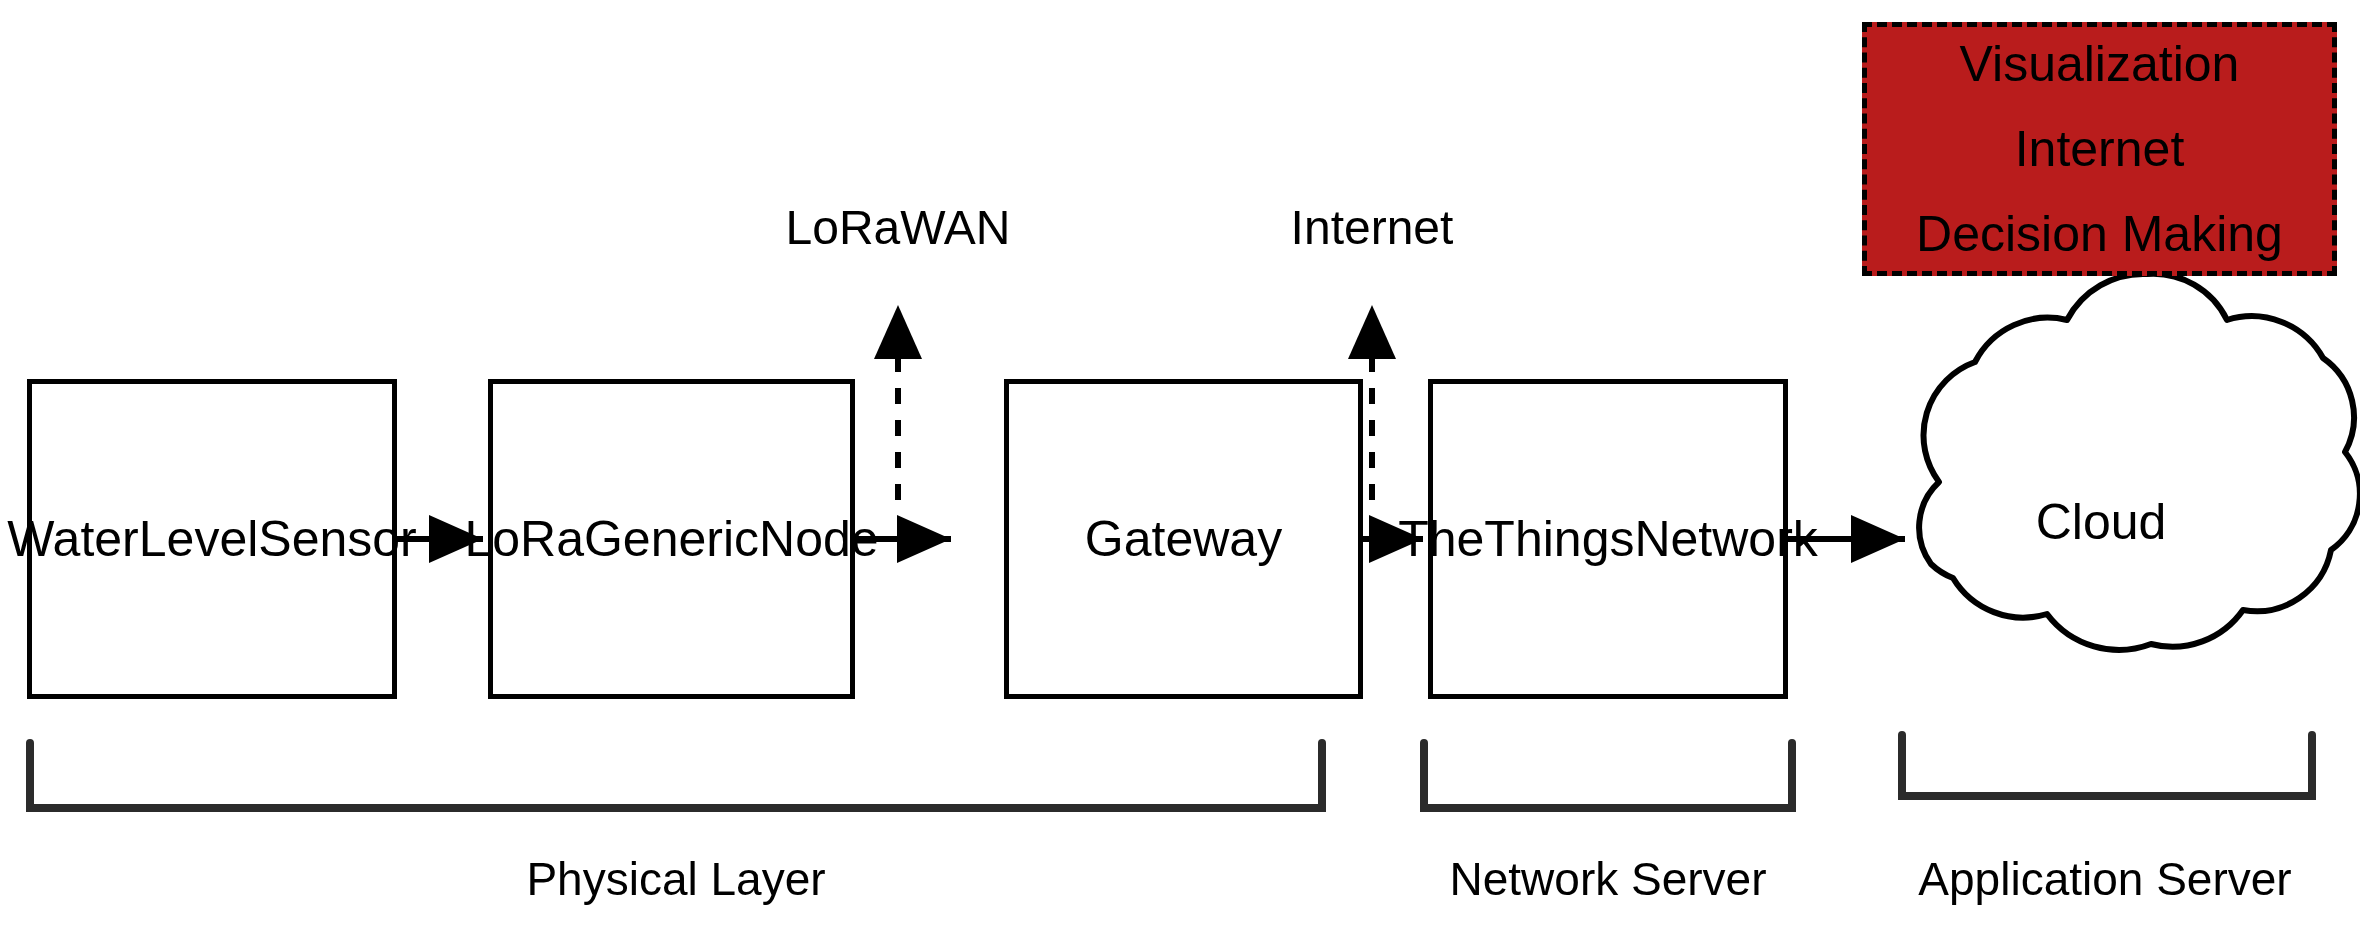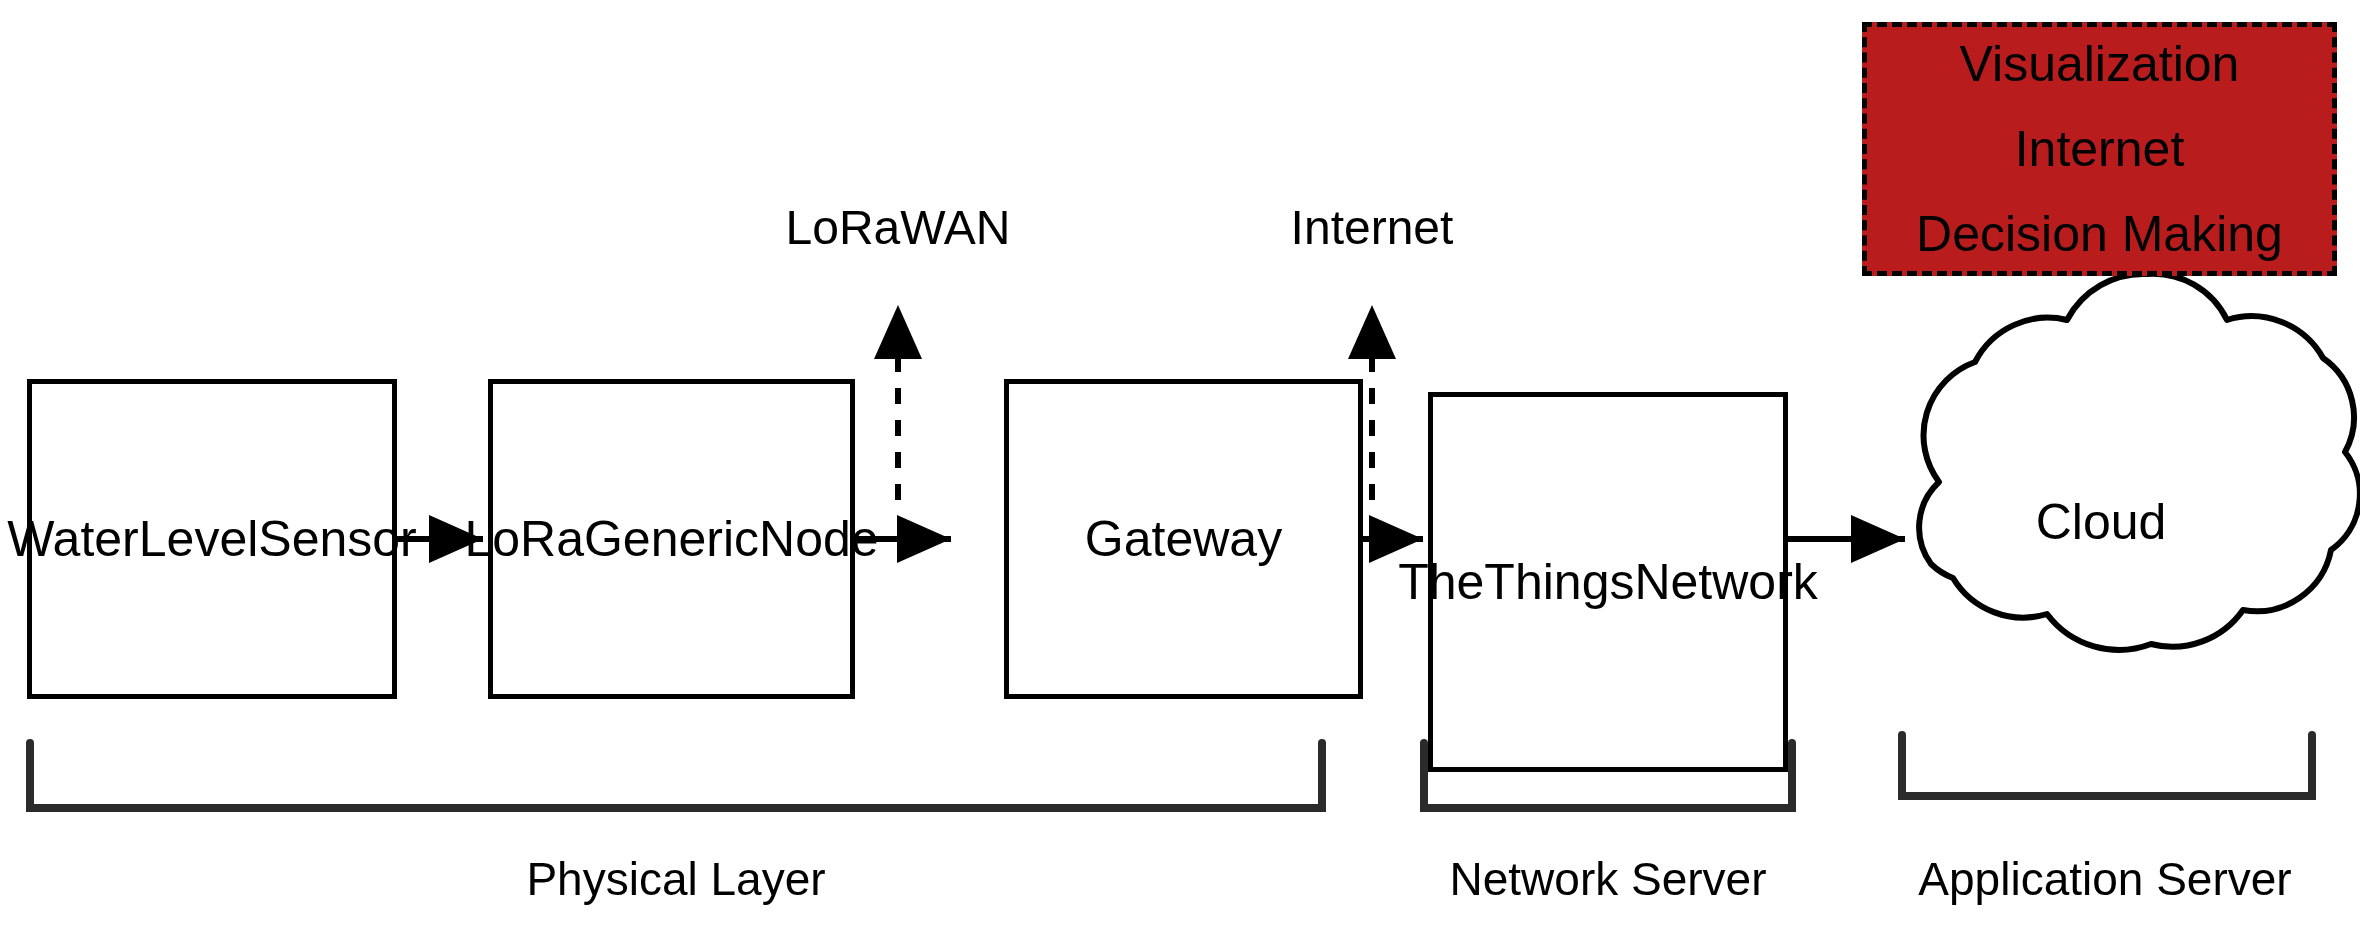--- a/index.html
+++ b/index.html
@@ -127,21 +127,21 @@
   <div class="node-box" style="left:488px; top:379px; width:367px; height:320px;">
     <div class="line">LoRa</div>
     <div class="line">Generic</div>
     <div class="line">Node</div>
   </div>
 
   <div class="node-box" style="left:956px; top:379px; width:359px; height:320px;margin-left:48px;">
     <div class="line">Gateway</div>
   </div>
 
-  <div class="node-box" style="left:1428px; top:392px; width:360px; height:380px;">
+  <div class="node-box" style="left:1428px; top:379px; width:360px; height:320px;">
     <div class="line">The</div>
     <div class="line">Things</div>
     <div class="line">Network</div>
   </div>
 
   <div class="cloud-label" style="left:1931px; top:493px; width:340px;">
     <span>Cloud</span>
   </div>
 
   <div class="dashed-box" style="left:1862px; top:22px; width:475px; height:254px;">

